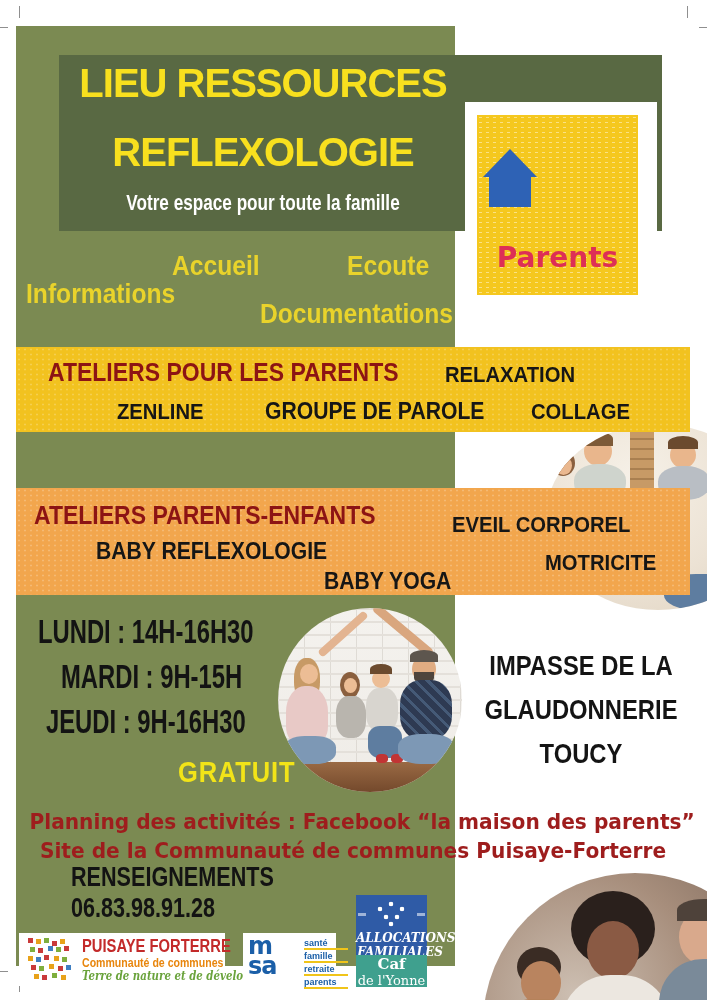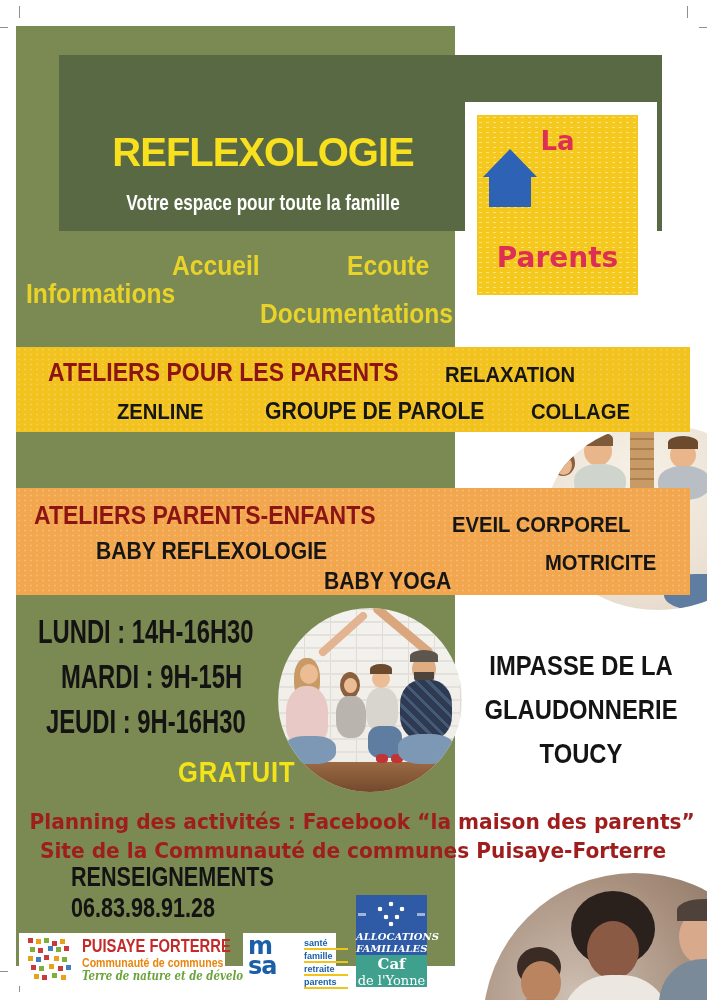--- a/index.html
+++ b/index.html
@@ -109,22 +109,22 @@
   .caf-picto{position:absolute;left:14px;top:5px;width:43px;height:28px;
     background-image:
       radial-gradient(circle at 21px 4px,#fff 2px,transparent 2.6px),
       radial-gradient(circle at 10px 9px,#fff 2px,transparent 2.6px),
       radial-gradient(circle at 32px 9px,#fff 2px,transparent 2.6px),
       radial-gradient(circle at 16px 17px,#fff 2px,transparent 2.6px),
       radial-gradient(circle at 27px 17px,#fff 2px,transparent 2.6px),
       radial-gradient(circle at 21px 24px,#fff 2px,transparent 2.6px),
       linear-gradient(#2f5ba6,#2f5ba6);}
   .caf-dash{position:absolute;top:18px;width:8px;height:3px;background:#9fb4d8;}
-  .caf-alloc{position:absolute;left:0;top:36px;width:88px;text-align:left;color:#ffffff;
-             font-style:italic;font-weight:bold;font-size:10px;line-height:1.2;
+  .caf-alloc{position:absolute;left:0;top:36px;width:88px;text-align:center;color:#ffffff;
+             font-style:italic;font-weight:bold;font-size:12px;line-height:1.2;
              font-family:"DejaVu Serif",serif;}
   .caf-name{color:#ffffff;font-family:"DejaVu Serif",serif;font-weight:bold;font-size:15px;
             line-height:1.05;margin-top:2px;}
   .caf-dept{color:#ffffff;font-family:"DejaVu Serif",serif;font-size:13px;}
 </style>
 </head>
 <body>
 
 <div class="page">
 
@@ -133,28 +133,28 @@
   <div class="crop" style="left:687px;top:6px;width:1px;height:12px;"></div>
   <div class="crop" style="left:699px;top:27px;width:8px;height:1px;"></div>
   <div class="crop" style="left:19px;top:980px;width:1px;height:12px;"></div>
   <div class="crop" style="left:0;top:971px;width:8px;height:1px;"></div>
   <div class="crop" style="left:687px;top:980px;width:1px;height:12px;"></div>
   <div class="crop" style="left:699px;top:971px;width:8px;height:1px;"></div>
 
   <div class="abs olive-col"></div>
   <div class="abs dark-band"></div>
 
+  <div class="abs title-line t1">LIEU RESSOURCES</div>
   <div class="abs title-line t2">REFLEXOLOGIE</div>
   <div class="abs subtitle">Votre espace pour toute la famille</div>
 
   <div class="abs logo-card"></div>
   <div class="abs logo-yellow"></div>
   <div class="abs house-roof"></div>
   <div class="abs house-body"></div>
-  <div class="abs logo-txt lg1">La</div>
   <div class="abs logo-txt lg4">Parents</div>
 
   <div class="abs svc" style="left:172px;top:250px;">Accueil</div>
   <div class="abs svc" style="left:347px;top:250px;">Ecoute</div>
   <div class="abs svc" style="left:26px;top:278px;">Informations</div>
   <div class="abs svc" style="left:260px;top:298px;">Documentations</div>
 
   <div class="abs photo photo1">
     <div class="blob" style="left:84px;top:6px;width:24px;height:58px;background:repeating-linear-gradient(0deg,#c79a66 0 8px,#a97f50 8px 10px);"></div>
     <div class="blob" style="left:5px;top:26px;width:24px;height:26px;border-radius:50%;background:#8a5f3e;"></div>

